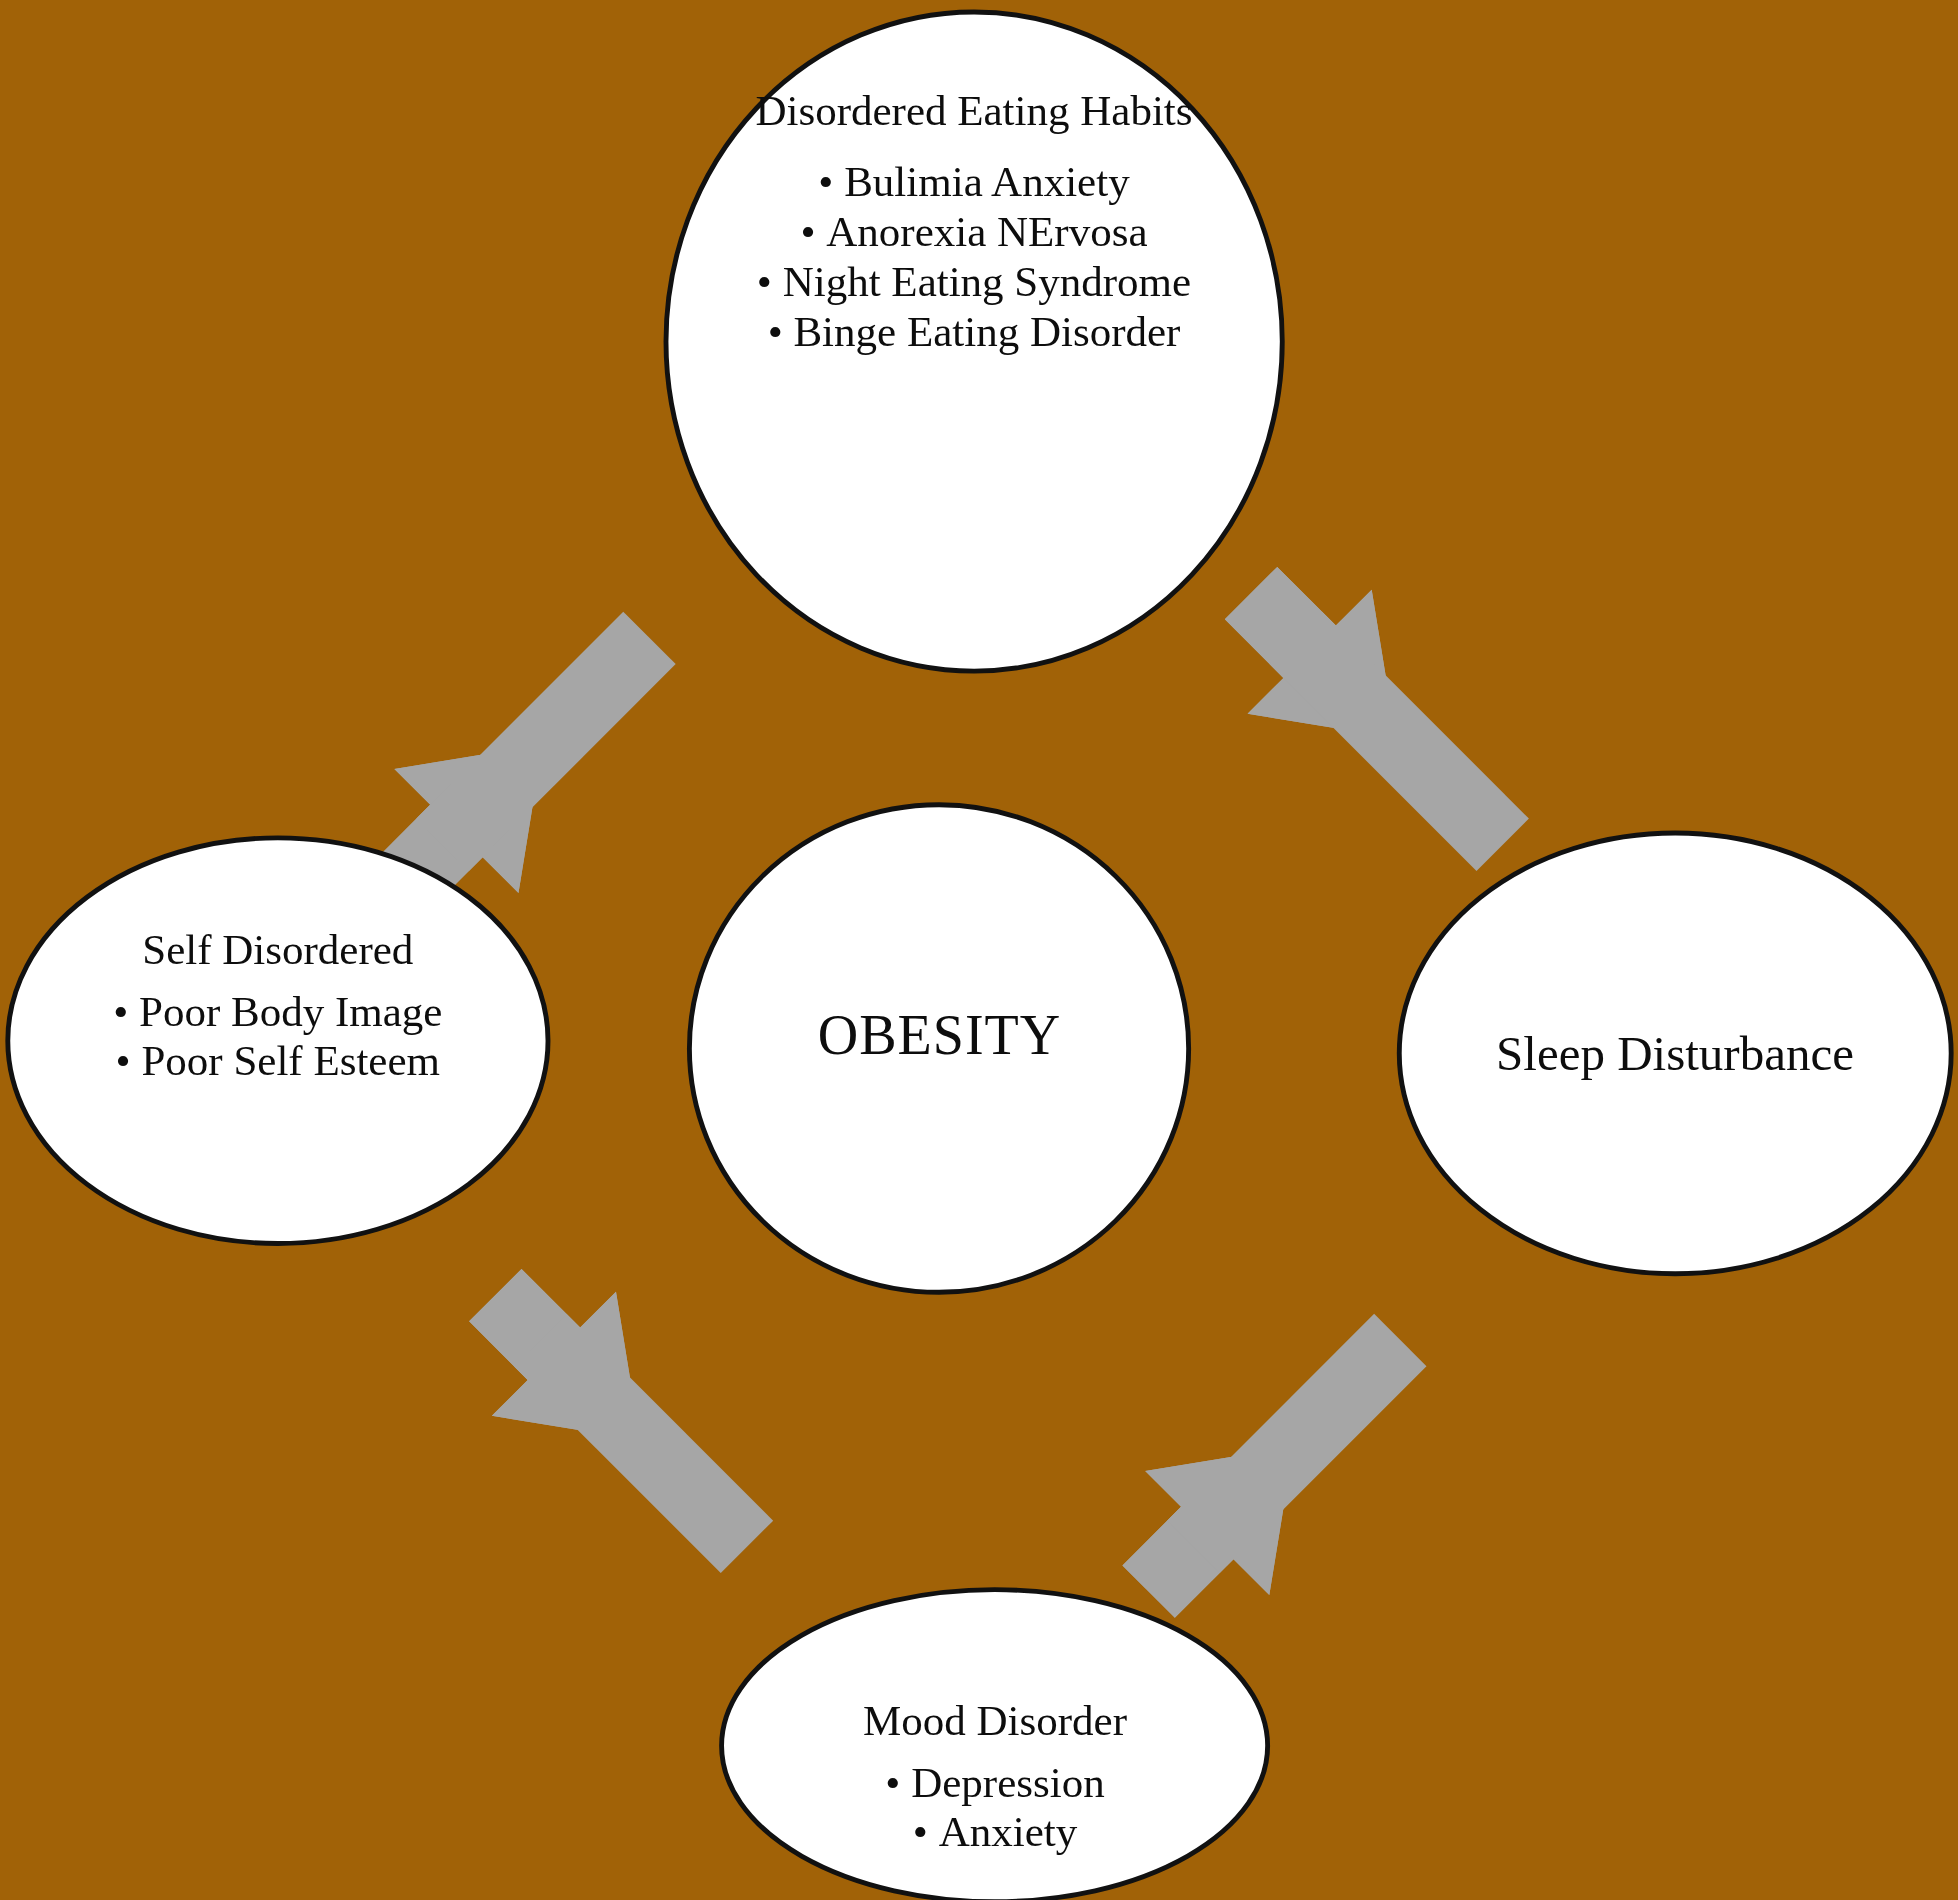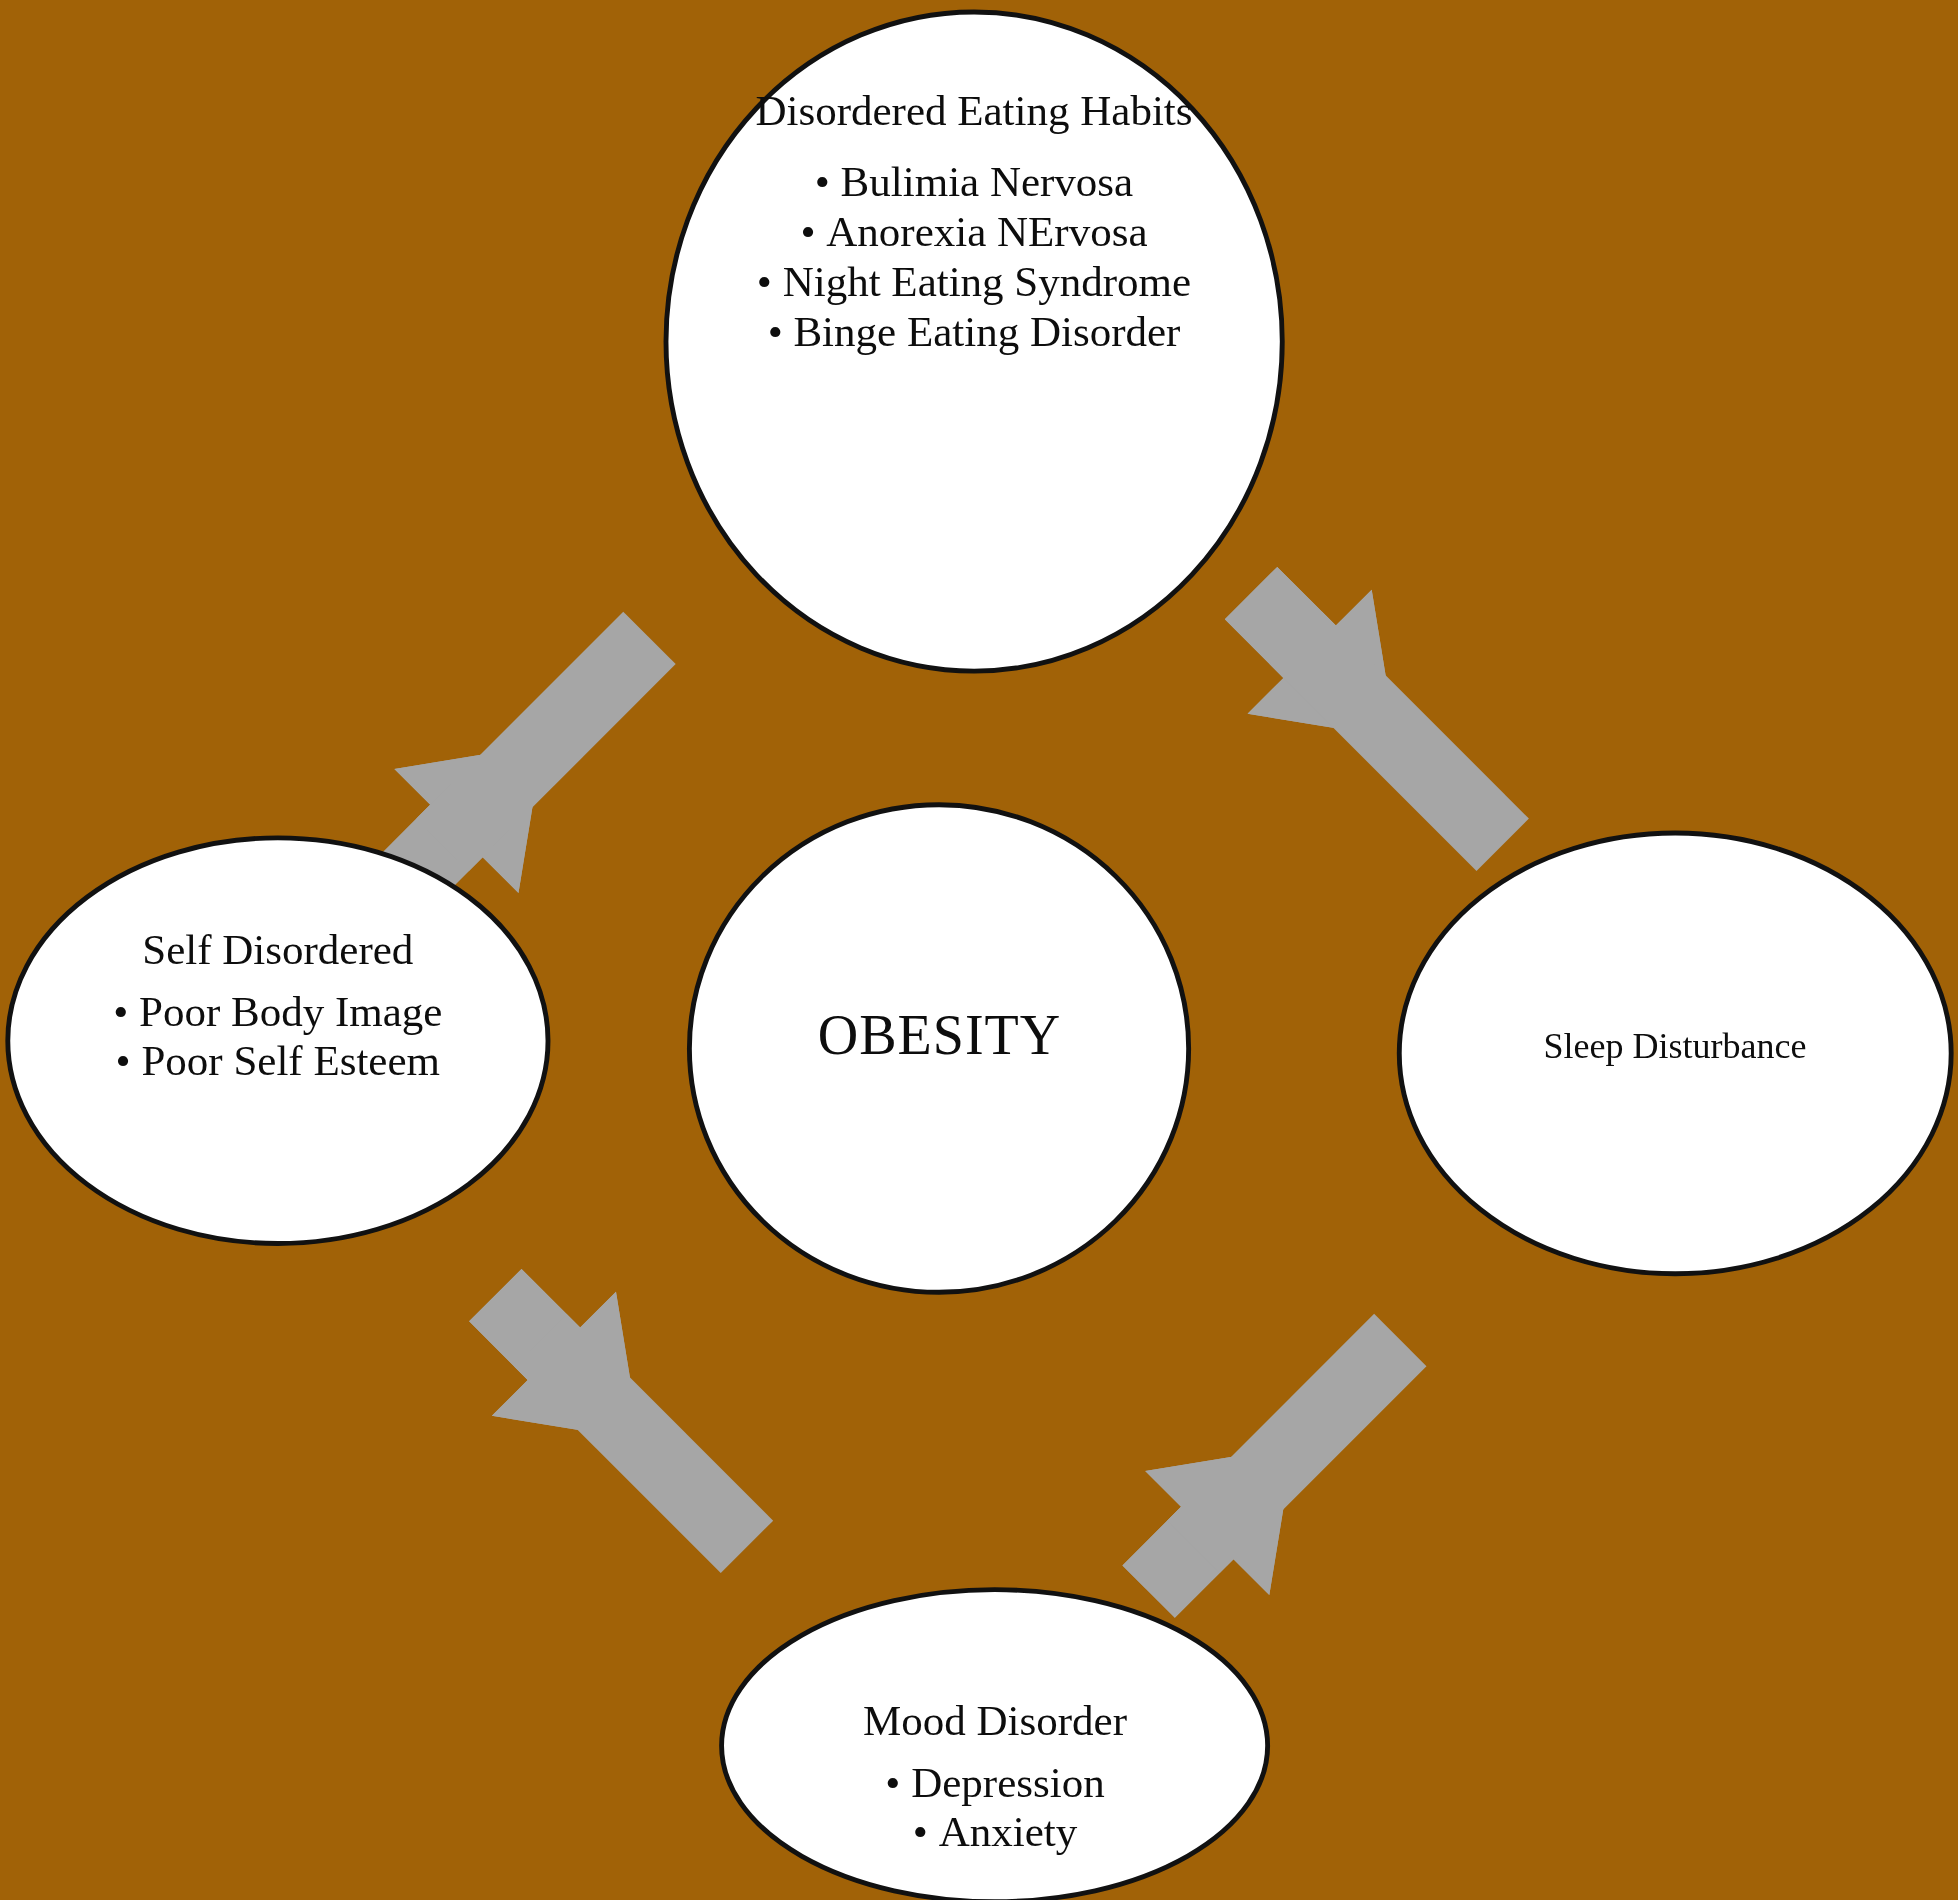--- a/index.html
+++ b/index.html
@@ -89,21 +89,21 @@
   #node-center-text .node-title {
     font-size: 56px;
     letter-spacing: 1px;
   }
 
   #node-right-text {
     left: 1399px;
     top: 1026px;
     width: 552px;
   }
-  #node-right-text .node-title { font-size: 36px; }
+  #node-right-text .node-title { font-size: 49px; }
 
   #node-bottom-text {
     left: 722px;
     top: 1696px;
     width: 546px;
   }
   #node-bottom-text .node-list { margin-top: 11.7px; }
 </style>
 </head>
 <body>
@@ -139,21 +139,21 @@
     <ellipse class="node-ellipse" cx="999" cy="350" rx="316" ry="338"></ellipse>
     <ellipse class="node-ellipse" cx="285" cy="1067" rx="277" ry="208"></ellipse>
     <ellipse class="node-ellipse" cx="963" cy="1075" rx="256" ry="250"></ellipse>
     <ellipse class="node-ellipse" cx="1718" cy="1080" rx="283" ry="226"></ellipse>
     <ellipse class="node-ellipse" cx="1020" cy="1790" rx="280" ry="160"></ellipse>
   </svg>
 
   <div class="node-text" id="node-top-text">
     <div class="node-title">Disordered Eating Habits</div>
     <ul class="node-list">
-      <li>Bulimia Nervosa</li>
+      <li>Bulimia Anxiety</li>
       <li>Anorexia NErvosa</li>
       <li>Night Eating Syndrome</li>
       <li>Binge Eating Disorder</li>
     </ul>
   </div>
 
   <div class="node-text" id="node-left-text">
     <div class="node-title">Self Disordered</div>
     <ul class="node-list">
       <li>Poor Body Image</li>

